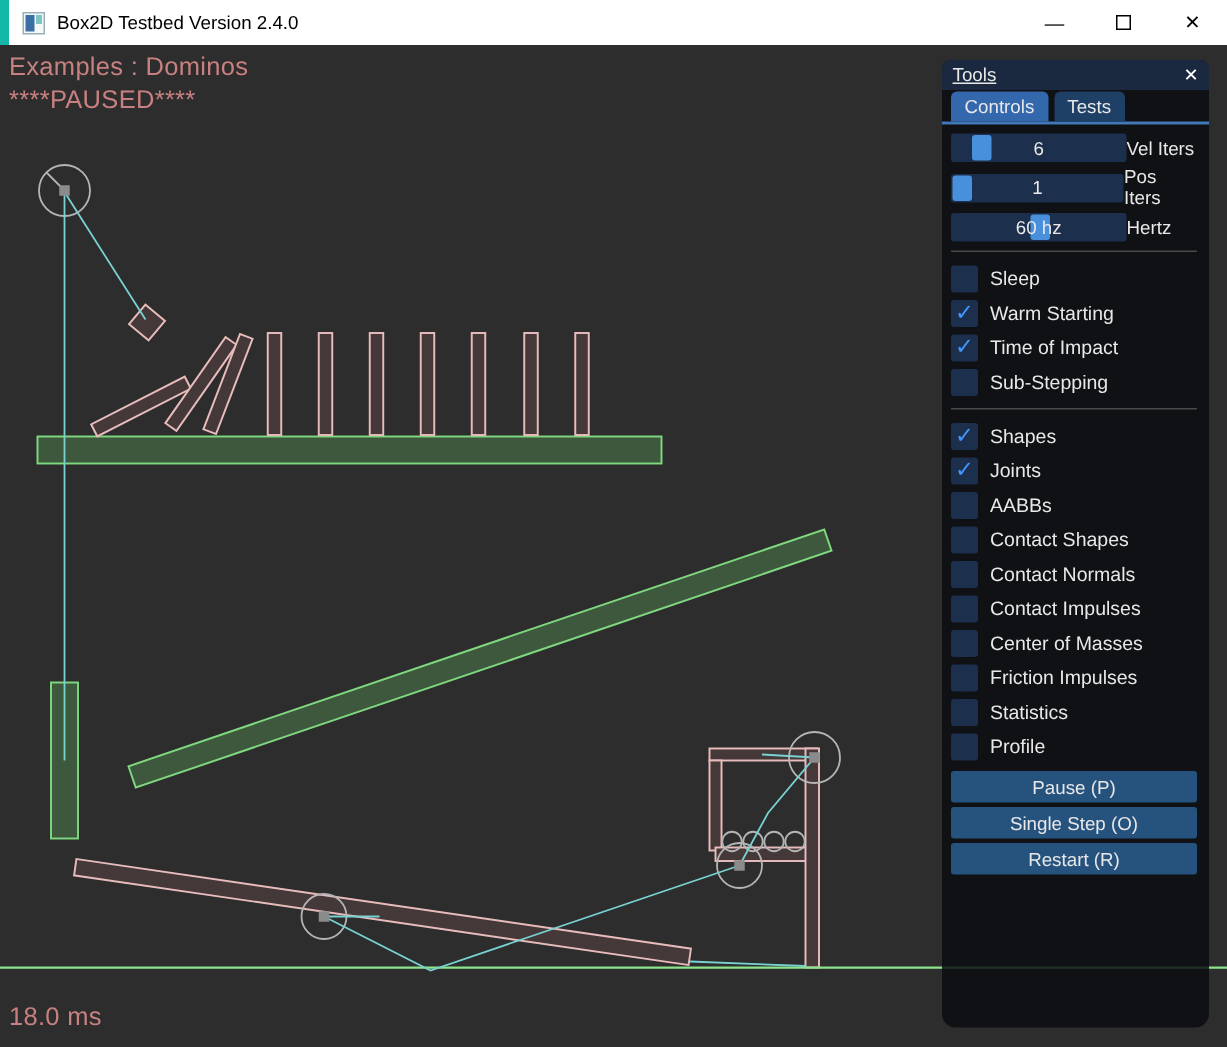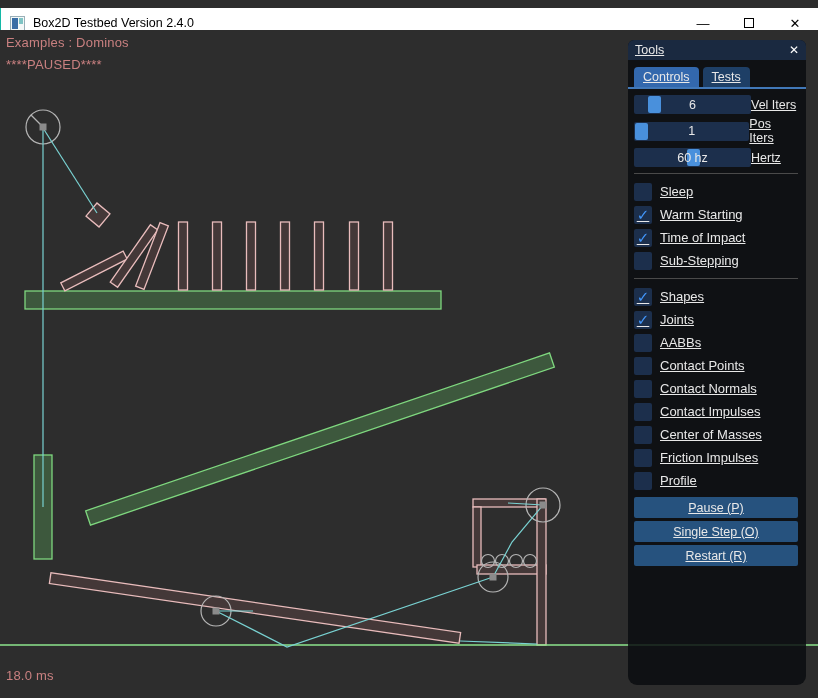--- a/index.html
+++ b/index.html
@@ -3,36 +3,36 @@
 <meta charset="utf-8">
 <style>
   * { margin: 0; padding: 0; box-sizing: border-box; }
   html, body { width: 818px; height: 698px; overflow: hidden; background: #2d2d2d;
     font-family: "Liberation Sans", "DejaVu Sans", sans-serif; }
   .window { position: relative; width: 818px; height: 698px; }
 
   
   .titlebar { position: absolute; top: 0; left: 0; width: 818px; height: 30px;
     background: var(--titlebar-bg, #fff); color: var(--titlebar-text, #000);
-    display: flex; align-items: center; border-left: 1px solid #14b8a6; margin-top: 8px; }
+    display: flex; align-items: center; border-left: 6px solid #14b8a6; }
   .app-icon { width: 15px; height: 15px; margin: 0 8px 0 9px; background: #f4f8f8;
     border: 1px solid #9ab0b8; position: relative; }
   .app-icon::before { content: ""; position: absolute; left: 1px; top: 1px; width: 6px; height: 11px; background: #3a6ea5; }
   .app-icon::after { content: ""; position: absolute; left: 8px; top: 1px; width: 4px; height: 6px; background: #7fc4c4; }
   .titlebar-title { font-size: 12.5px; }
   .titlebar-buttons { margin-left: auto; display: flex; height: 100%; }
   .tb-btn { width: 46px; height: 100%; display: flex; align-items: center; justify-content: center;
     font-size: 13px; color: #000; cursor: default; }
   .maximize-box { width: 10px; height: 10px; border: 1px solid #000; display: inline-block; }
 
   
   .canvas { position: absolute; top: 30px; left: 0; width: 818px; height: 668px;
     background: var(--canvas-bg, #2d2d2d); }
   .scene { position: absolute; top: 0; left: 0; }
-  .overlay-text { position: absolute; left: 6px; font-size: 13px;
+  .overlay-text { position: absolute; left: 6px; font-size: 17px;
     color: var(--overlay-text, #c98080); letter-spacing: 0.2px; }
   .txt-example { top: 5px; }
   .txt-paused  { top: 27px; }
   .txt-ms      { top: 638px; }
 
   .body-pink  { fill: var(--pink-fill, #443838);  stroke: var(--pink-outline, #e9bcbc);  stroke-width: 1.3; }
   .body-green { fill: var(--green-fill, #3d583d); stroke: var(--green-outline, #7fd87f); stroke-width: 1.3; }
   .ground     { stroke: var(--ground-green, #8ce48c); stroke-width: 1.5; }
   .circ       { fill: none; stroke: var(--circle-gray, #b5b5b5); stroke-width: 1.2; }
   .radius-ln  { stroke: var(--circle-gray, #b5b5b5); stroke-width: 1.2; }
@@ -40,21 +40,21 @@
   .anchor     { fill: var(--anchor-gray, #8b8b8b); }
 
   
   .panel { position: absolute; left: 628px; top: 10px; width: 178px; height: 645px;
     background: var(--panel-bg, rgba(10,12,16,0.84));
     border-radius: 6px 6px 9px 9px; color: var(--panel-text, #e8e8e8); font-size: 13px; }
   .panel-titlebar { height: 20px; background: var(--panel-titlebar, #1a2940);
     border-radius: 6px 6px 0 0; display: flex; align-items: center; padding: 0 7px 0 7px; }
   .panel-title { font-size: 12.5px; text-decoration: underline; }
   .panel-close { margin-left: auto; font-size: 12px; color: #fff; cursor: default; }
-  .panel-body { padding: 7px 8px 0 6px; text-decoration: underline; }
+  .panel-body { padding: 1px 8px 0 6px; }
 
   .tabs { display: flex; gap: 4px; }
   .tab { height: 20px; padding: 0 9px; display: flex; align-items: center;
     border-radius: 4px 4px 0 0; font-size: 12.5px; cursor: default; }
   .tab.active   { background: var(--tab-active, #3368ad); }
   .tab.inactive { background: var(--tab-inactive, #1e3f66); }
   .tab-underline { height: 2px; background: var(--tab-underline, #4178b8);
     margin: 0 -8px 6px -6px; }
 
   .slider-row { display: flex; align-items: center; margin-bottom: 3px; }
@@ -262,21 +262,21 @@
         <div class="check-row">
           <span class="checkbox">
               <span class="checkmark"></span>
             </span>
           <span class="check-label">AABBs</span>
         </div>
         <div class="check-row">
           <span class="checkbox">
               <span class="checkmark"></span>
             </span>
-          <span class="check-label">Contact Points</span>
+          <span class="check-label">Contact Shapes</span>
         </div>
         <div class="check-row">
           <span class="checkbox">
               <span class="checkmark"></span>
             </span>
           <span class="check-label">Contact Normals</span>
         </div>
         <div class="check-row">
           <span class="checkbox">
               <span class="checkmark"></span>
@@ -287,20 +287,26 @@
           <span class="checkbox">
               <span class="checkmark"></span>
             </span>
           <span class="check-label">Center of Masses</span>
         </div>
         <div class="check-row">
           <span class="checkbox">
               <span class="checkmark"></span>
             </span>
           <span class="check-label">Friction Impulses</span>
+        </div>
+        <div class="check-row">
+          <span class="checkbox">
+              <span class="checkmark"></span>
+            </span>
+          <span class="check-label">Statistics</span>
         </div>
         <div class="check-row">
           <span class="checkbox">
               <span class="checkmark"></span>
             </span>
           <span class="check-label">Profile</span>
         </div>
 
         <div class="btn-col">
           <button class="panel-btn">Pause (P)</button>

